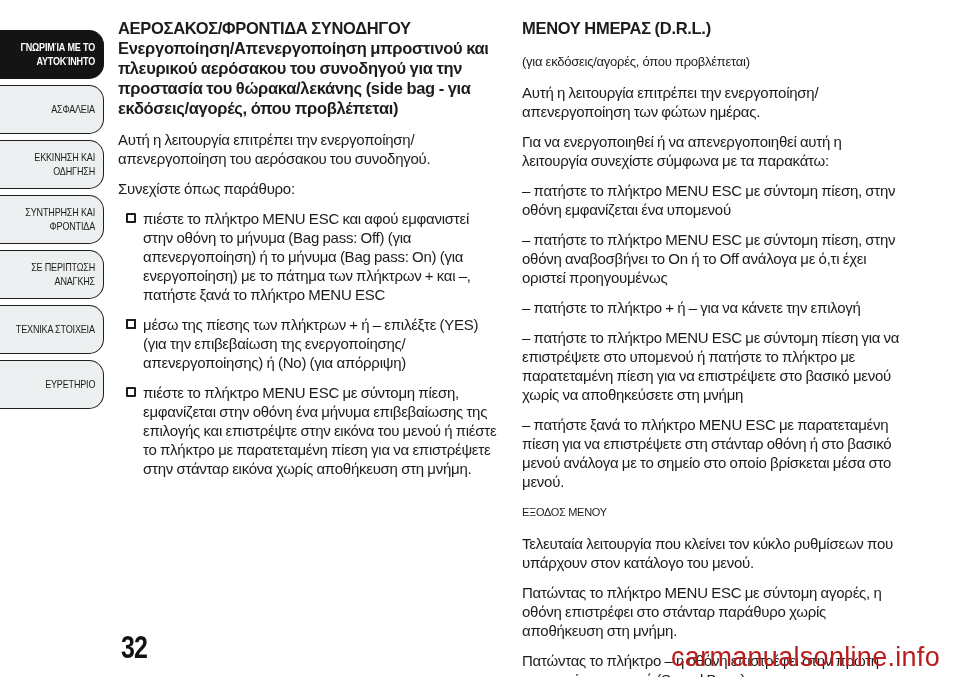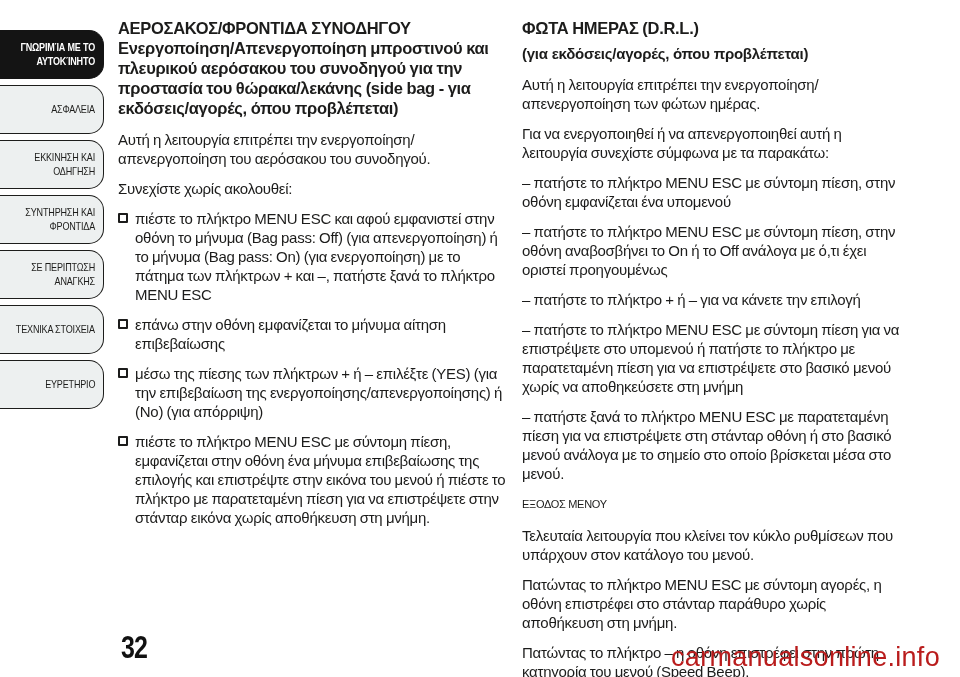--- a/index.html
+++ b/index.html
@@ -37,30 +37,30 @@
     display:flex; gap:16px;
   }
   .col { width:388px; }
 
   .head-block { margin:0 0 12px 0; }
   .h-title, .h-sub {
     font-weight:bold; font-size:16.5px; line-height:20px;
     letter-spacing:-0.3px; word-spacing:-0.5px;
   }
   .h-sub-reg {
-    font-size:15px; line-height:19px; letter-spacing:-0.25px;
-    margin-top:6px; font-weight:bold;
+    font-size:13px; line-height:19px; letter-spacing:-0.25px;
+    margin-top:14px; font-weight:normal;
   }
 
   .para {
     font-size:15px; line-height:19px; letter-spacing:-0.25px;
     word-spacing:-0.5px; margin:4px 0 11px 0;
   }
 
-  ul.bullets { list-style:none; margin:0; padding:0; }
+  ul.bullets { list-style:none; margin:8px; padding:0; }
   ul.bullets li {
     position:relative; padding-left:17px; margin:0 0 11px 0;
     font-size:15px; line-height:19px; letter-spacing:-0.25px; word-spacing:-0.5px;
   }
   .sq-icon {
     position:absolute; left:0; top:4px;
     width:10px; height:10px; box-sizing:border-box;
     border:2px solid #1c1c1b; border-radius:1px;
     background:#ffffff;
   }
@@ -109,44 +109,43 @@
 </nav>
 
 <main class="content">
 
   <section class="col">
     <div class="head-block">
       <div class="h-title">ΑΕΡΟΣΑΚΟΣ/ΦΡΟΝΤΙΔΑ ΣΥΝΟΔΗΓΟΥ</div>
       <div class="h-sub">Ενεργοποίηση/Απενεργοποίηση μπροστινού και πλευρικού αερόσακου του συνοδηγού για την προστασία του θώρακα/λεκάνης (side bag - για εκδόσεις/αγορές, όπου προβλέπεται)</div>
     </div>
     <p class="para">Αυτή η λειτουργία επιτρέπει την ενεργοποίηση/απενεργοποίηση του αερόσακου του συνοδηγού.</p>
-    <p class="para">Συνεχίστε χωρίς ακολουθεί:</p>
+    <p class="para">Συνεχίστε όπως παράθυρο:</p>
     <ul class="bullets">
       <li>
         <span class="sq-icon"></span>
         <span>πιέστε το πλήκτρο MENU ESC και αφού εμφανιστεί στην οθόνη το μήνυμα (Bag pass: Off) (για απενεργοποίηση) ή το μήνυμα (Bag pass: On) (για ενεργοποίηση) με το πάτημα των πλήκτρων + και –, πατήστε ξανά το πλήκτρο MENU ESC</span>
       </li>
       <li>
         <span class="sq-icon"></span>
-        <span>επάνω στην οθόνη εμφανίζεται το μήνυμα αίτηση επιβεβαίωσης</span>
       </li>
       <li>
         <span class="sq-icon"></span>
         <span>μέσω της πίεσης των πλήκτρων + ή – επιλέξτε (YES) (για την επιβεβαίωση της ενεργοποίησης/απενεργοποίησης) ή (No) (για απόρριψη)</span>
       </li>
       <li>
         <span class="sq-icon"></span>
         <span>πιέστε το πλήκτρο MENU ESC με σύντομη πίεση, εμφανίζεται στην οθόνη ένα μήνυμα επιβεβαίωσης της επιλογής και επιστρέψτε στην εικόνα του μενού ή πιέστε το πλήκτρο με παρατεταμένη πίεση για να επιστρέψετε στην στάνταρ εικόνα χωρίς αποθήκευση στη μνήμη.</span>
       </li>
     </ul>
   </section>
 
   <section class="col">
     <div class="head-block">
-      <div class="h-title">ΦΩΤΑ ΗΜΕΡΑΣ (D.R.L.)</div>
+      <div class="h-title">ΜΕΝΟΥ ΗΜΕΡΑΣ (D.R.L.)</div>
       <div class="h-sub-reg">(για εκδόσεις/αγορές, όπου προβλέπεται)</div>
     </div>
     <p class="para">Αυτή η λειτουργία επιτρέπει την ενεργοποίηση/απενεργοποίηση των φώτων ημέρας.</p>
     <p class="para">Για να ενεργοποιηθεί ή να απενεργοποιηθεί αυτή η λειτουργία συνεχίστε σύμφωνα με τα παρακάτω:</p>
     <p class="para">– πατήστε το πλήκτρο MENU ESC με σύντομη πίεση, στην οθόνη εμφανίζεται ένα υπομενού</p>
     <p class="para">– πατήστε το πλήκτρο MENU ESC με σύντομη πίεση, στην οθόνη αναβοσβήνει το On ή το Off ανάλογα με ό,τι έχει οριστεί προηγουμένως</p>
     <p class="para">– πατήστε το πλήκτρο + ή – για να κάνετε την επιλογή</p>
     <p class="para">– πατήστε το πλήκτρο MENU ESC με σύντομη πίεση για να επιστρέψετε στο υπομενού ή πατήστε το πλήκτρο με παρατεταμένη πίεση για να επιστρέψετε στο βασικό μενού χωρίς να αποθηκεύσετε στη μνήμη</p>
     <p class="para">– πατήστε ξανά το πλήκτρο MENU ESC με παρατεταμένη πίεση για να επιστρέψετε στη στάνταρ οθόνη ή στο βασικό μενού ανάλογα με το σημείο στο οποίο βρίσκεται μέσα στο μενού.</p>
 

